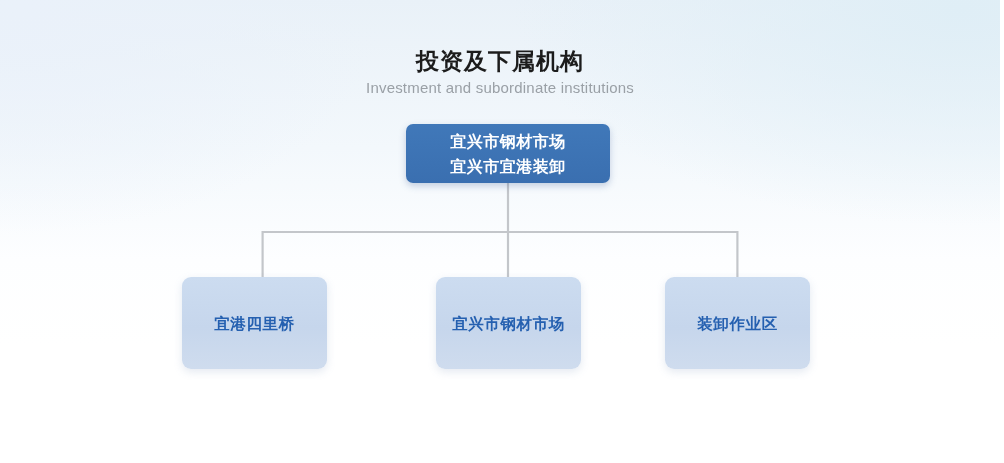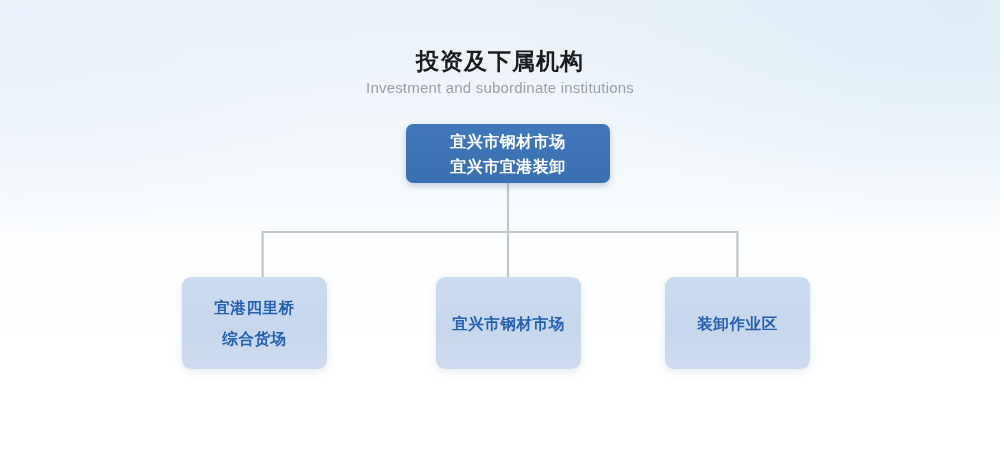--- a/index.html
+++ b/index.html
@@ -124,21 +124,20 @@
     </g>
   </svg>
 
   <div class="node node-root">
     <div class="node-line">宜兴市钢材市场</div>
     <div class="node-line">宜兴市宜港装卸</div>
   </div>
 
   <div class="node node-child child-1">
     <div class="node-line">宜港四里桥</div>
-    <div class="node-line">综合货场</div>
   </div>
 
   <div class="node node-child child-2">
     <div class="node-line">宜兴市钢材市场</div>
   </div>
 
   <div class="node node-child child-3">
     <div class="node-line">装卸作业区</div>
   </div>
 

